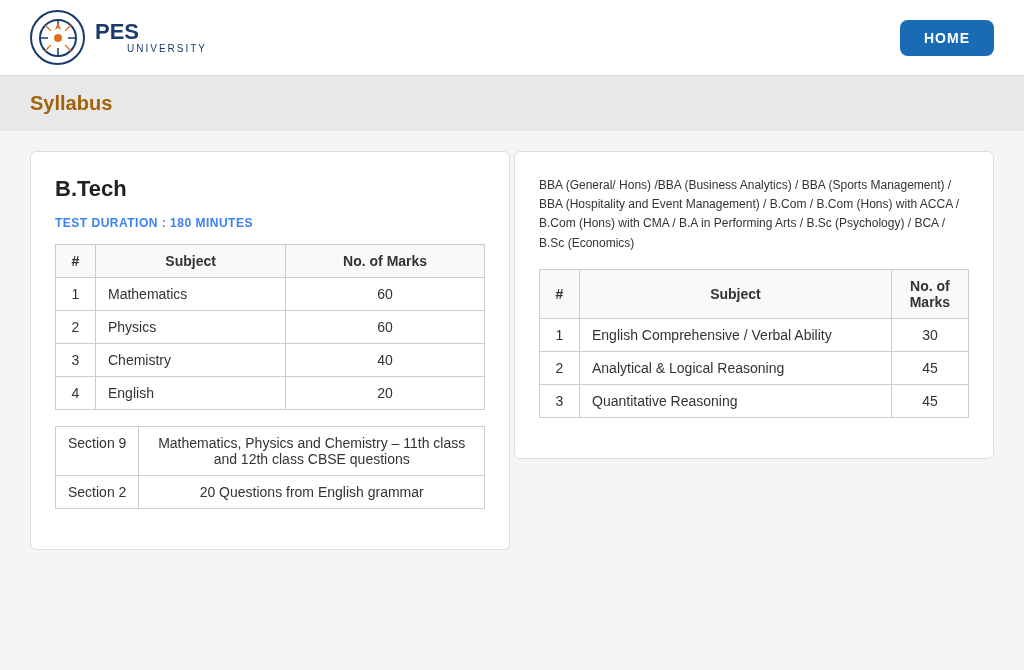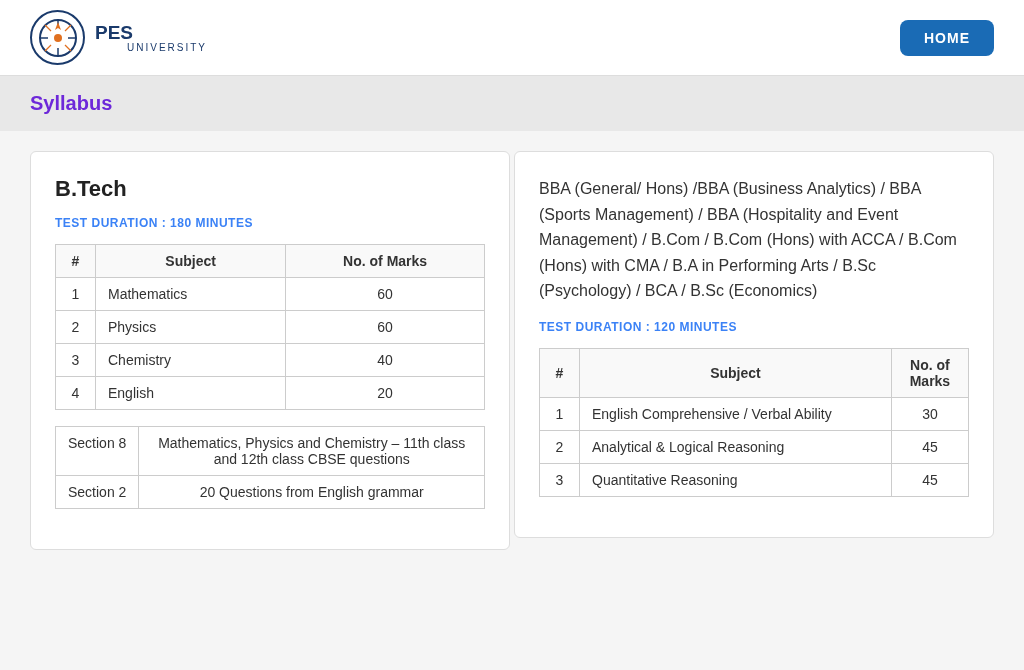--- a/index.html
+++ b/index.html
@@ -23,21 +23,21 @@
       width: 55px;
       height: 55px;
       border-radius: 50%;
       border: 2px solid #1a3a6b;
       display: flex;
       align-items: center;
       justify-content: center;
       background: #fff;
     }
     .logo-text {
-      font-size: 19px;
+      font-size: 22px;
       font-weight: bold;
       color: #1a3a6b;
       line-height: 1;
     }
     .logo-sub {
       font-size: 10px;
       color: #1a3a6b;
       letter-spacing: 2px;
       margin-left: 32px;
     }
@@ -54,21 +54,21 @@
     }
 
     
     .syllabus-bar {
       background: #e8e8e8;
       padding: 16px 30px;
     }
     .syllabus-bar h2 {
       font-size: 20px;
       font-weight: bold;
-      color: #6d28d9;
+      color: #a16207;
     }
 
     
     .main-content {
       padding: 20px 30px;
       display: flex;
       gap: 4px;
       align-items: flex-start;
     }
 
@@ -87,21 +87,21 @@
       color: #222;
     }
     .test-duration {
       font-size: 12px;
       font-weight: bold;
       color: #3b82f6;
       letter-spacing: 0.5px;
       margin-bottom: 14px;
     }
     .program-desc {
-      font-size: 16px;
+      font-size: 12px;
       color: #333;
       line-height: 1.6;
       margin-bottom: 16px;
     }
 
     
     table {
       width: 100%;
       border-collapse: collapse;
       margin-bottom: 16px;
@@ -201,34 +201,33 @@
       <td>4</td>
       <td>English</td>
       <td>20</td>
     </tr>
         </tbody>
     </table>
 
     <table class="sections-table">
       <tbody id="btech-section-rows">
           <tr>
-      <td>Section 8</td>
+      <td>Section 9</td>
       <td>Mathematics, Physics and Chemistry – 11th class and 12th class CBSE questions</td>
     </tr>
           <tr>
       <td>Section 2</td>
       <td>20 Questions from English grammar</td>
     </tr>
         </tbody>
     </table>
   </div>
 
   <div class="card">
     <p class="program-desc">BBA (General/ Hons) /BBA (Business Analytics) / BBA (Sports Management) / BBA (Hospitality and Event Management) / B.Com / B.Com (Hons) with ACCA / B.Com (Hons) with CMA / B.A in Performing Arts / B.Sc (Psychology) / BCA / B.Sc (Economics)</p>
-    <div class="test-duration">TEST DURATION : 120 MINUTES</div>
 
     <table>
       <thead>
         <tr>
           <th>#</th>
           <th>Subject</th>
           <th>No. of<br>Marks</th>
         </tr>
       </thead>
       <tbody id="other-rows">

